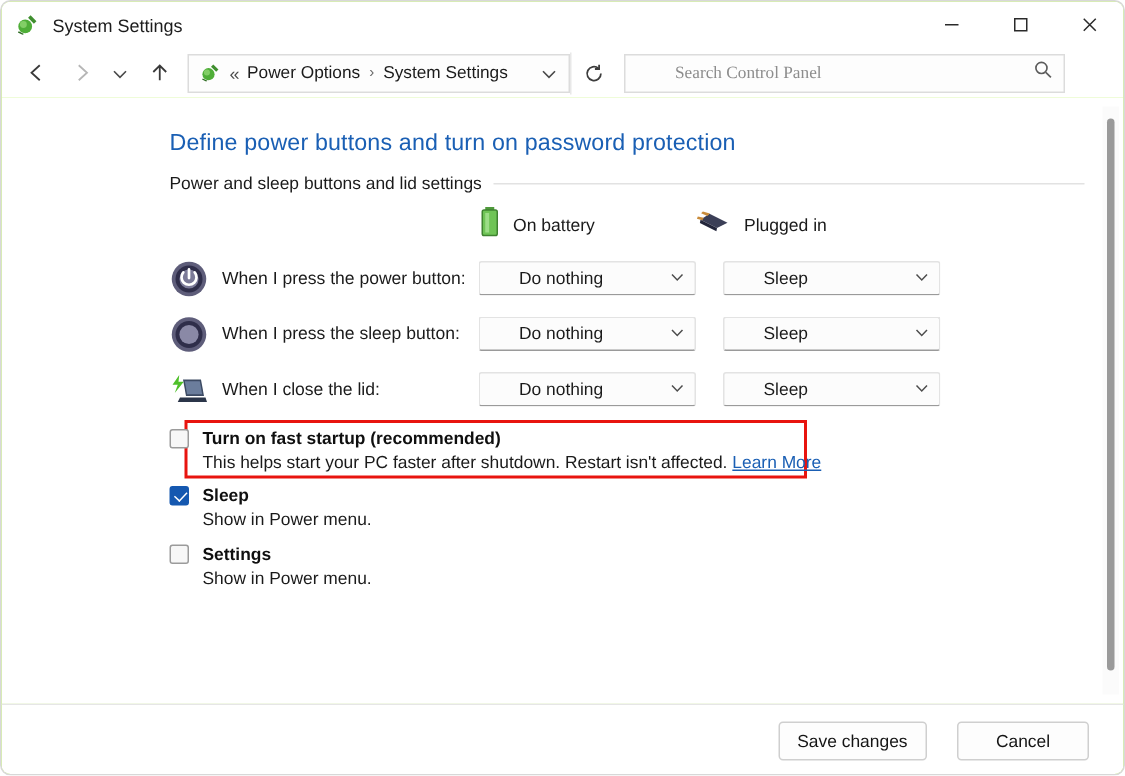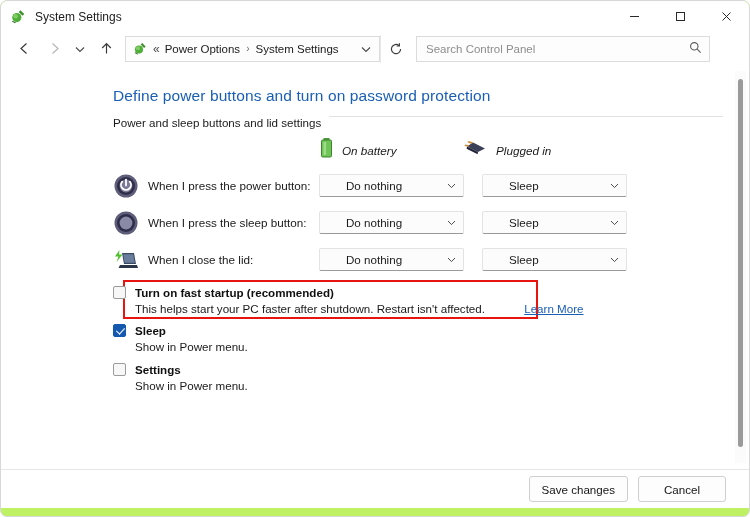--- a/index.html
+++ b/index.html
@@ -86,23 +86,23 @@
   .searchbox {
     width: 294px; height: 26px; flex: none;
     margin-left: 6px;
     border: 1px solid #dcdcdc;
     background: #fdfdfd;
     display: flex; align-items: center;
     padding: 0 7px 0 9px;
   }
   .searchbox input {
     border: 0; outline: 0; background: transparent;
-    font-family: Liberation Sans, sans-serif;
+    font-family: Liberation Serif, serif;
     font-size: 11.5px; color: #1b1b1b;
-    flex: 1 1 auto; min-width: 0; padding: 0;
+    flex: 1 1 auto; min-width: 0; padding: 0; margin-left: 24px;
   }
   .searchbox input::placeholder { color: #8d8d8d; }
   .search-icon { color: #5c5c5c; flex: none; margin-left: 4px; }
 
   
   .content-wrap {
     position: relative;
     height: 404px;
     background: #ffffff;
     overflow: hidden;
@@ -116,38 +116,37 @@
     font-size: 15.5px; font-weight: normal;
     color: #1a5fb4; margin: 0 0 11px 0;
     letter-spacing: .1px;
   }
   .lead {
     font-size: 11.7px; color: #1a1a1a;
     line-height: 16px; margin: 0 0 17px 0;
     max-width: 500px;
   }
   .section {
-    display: flex; align-items: flex-start;
+    display: flex; align-items: center;
     margin: 0 0 6px 0;
   }
   .section-label {
     font-size: 11.6px; color: #1a1a1a;
     white-space: nowrap; padding-right: 8px;
   }
   .section-rule {
     flex: 1 1 auto; height: 1px;
     background: #e2e2e2;
   }
 
   
   .colheads {
     display: flex; align-items: center;
     height: 30px; margin: 6px 0 2px 0;
     padding-left: 206px;
-    font-style: italic;
   }
   .colhead {
     display: flex; align-items: center;
     width: 145px;
   }
   .colhead .lbl {
     font-size: 11.7px; color: #1a1a1a; margin-left: 8px;
   }
 
   
@@ -205,21 +204,21 @@
     transform: rotate(43deg);
   }
   .opt-title {
     font-size: 11.6px; font-weight: bold; color: #0f0f0f;
     line-height: 15px;
   }
   .opt-desc {
     font-size: 11.6px; color: #1a1a1a;
     line-height: 16px; margin-top: 1px;
   }
-  .opt-desc a { color: #1a5fb4; text-decoration: underline; margin-left: 36px; }
+  .opt-desc a { color: #1a5fb4; text-decoration: underline; }
 
   .highlight-box {
     position: absolute;
     left: 10px; top: -5px;
     width: 415px; height: 39px;
     border: 2px solid #e8140f;
     pointer-events: none;
   }
   .hl-holder { position: relative; }
 
@@ -233,26 +232,26 @@
   .scroll-thumb {
     position: absolute;
     left: 3px; top: 8px;
     width: 5px; height: 368px;
     background: #9a9a9a;
     border-radius: 3px;
   }
 
   
   .footer {
-    height: 39px;
+    height: 49px;
     border-top: 1px solid #e6e6e6;
     background: #ffffff;
     display: flex; align-items: center; justify-content: flex-end;
     padding-right: 23px;
-    gap: 10px;
+    gap: 20px;
   }
   .btn {
     min-width: 88px; height: 26px;
     border: 1px solid #cfcfcf;
     border-radius: 3px;
     background: #fdfdfd;
     font-family: "Liberation Sans", sans-serif;
     font-size: 11.6px; color: #141414;
     display: flex; align-items: center; justify-content: center;
     padding: 0 12px;

